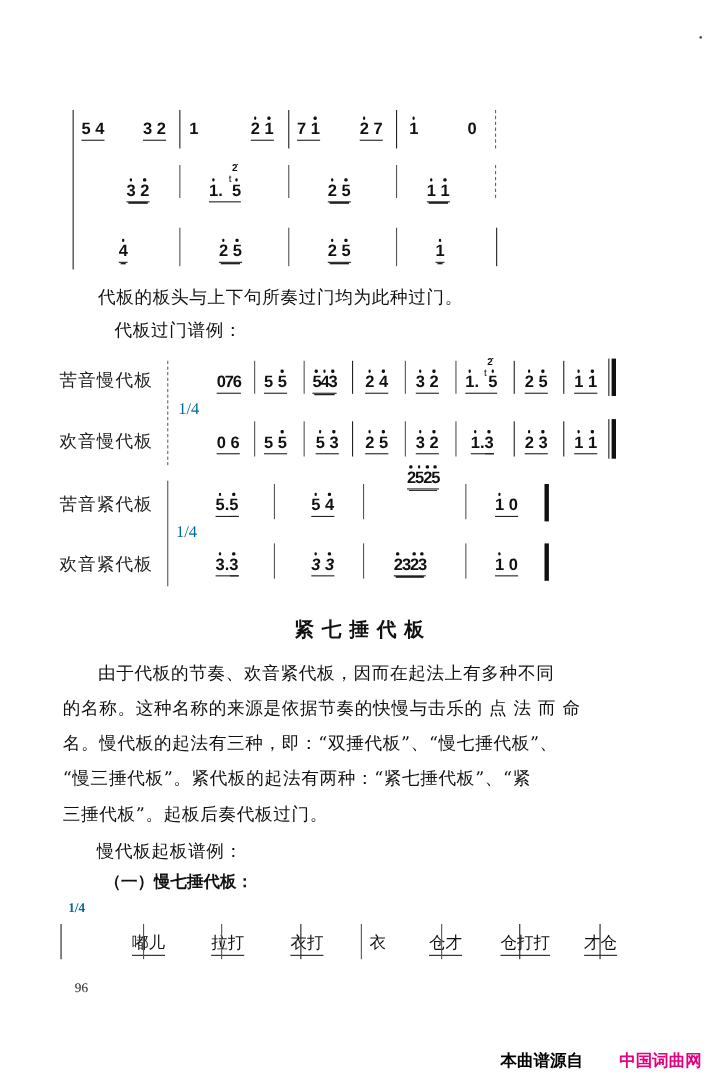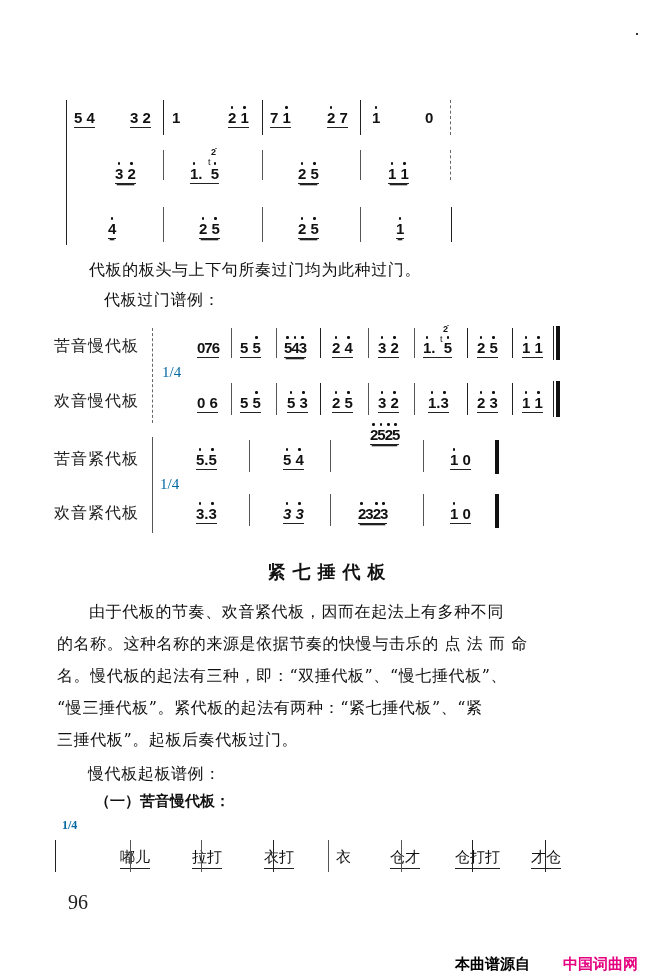--- a/index.html
+++ b/index.html
@@ -57,21 +57,21 @@
       position: absolute; left: 95px; top: 792px;
       font-family: "DejaVu Sans", sans-serif; font-weight: bold; font-size: 15px; color: #111;
     }
 
     .perc {
       position: absolute; top: 848px; font-size: 15px;
       font-family: "DejaVu Serif", "Liberation Serif", serif; color: #111; text-align: center; margin-left: 44px;
     }
     .perc.u { border-bottom: 1.2px solid #222; padding-bottom: 1px; }
 
-    .page-num { position: absolute; left: 68px; top: 891px; font-family: "Liberation Serif", serif; font-size: 20px; color: #222; }
+    .page-num { position: absolute; left: 68px; top: 891px; font-family: "Liberation Serif", serif; font-size: 12px; color: #222; }
 
     .watermark { position: absolute; top: 955px; font-family: "DejaVu Sans", sans-serif; font-weight: bold; font-size: 15px; }
   </style>
 </head>
 <body>
 
 <div class="abs stray-dot" style="left:636px;top:33px;"></div>
 
 <div>
 
@@ -185,21 +185,21 @@
 
 <div class="heading">紧七捶代板</div>
 
 <div class="para" style="top:596px;text-indent:32px;">由于代板的节奏、欢音紧代板，因而在起法上有多种不同</div>
 <div class="para" style="top:628px;">的名称。这种名称的来源是依据节奏的快慢与击乐的 点 法 而 命</div>
 <div class="para" style="top:660px;">名。慢代板的起法有三种，即：“双捶代板”、“慢七捶代板”、</div>
 <div class="para" style="top:692px;">“慢三捶代板”。紧代板的起法有两种：“紧七捶代板”、“紧</div>
 <div class="para" style="top:724px;">三捶代板”。起板后奏代板过门。</div>
 <div class="para" style="top:758px;left:88px;">慢代板起板谱例：</div>
 
-<div class="subhead">（一）苦音慢代板：</div>
+<div class="subhead">（一）慢七捶代板：</div>
 
 <div>
   <div class="timesig" style="left:62px;top:818px;font-size:12px;font-weight:bold;">1/4</div>
   <div class="bar" style="left:55px;top:840px;height:32px;"></div>
   <div class="perc u" style="left:76px;">嘟儿</div>
   <div class="bar thin" style="left:130px;top:840px;height:32px;"></div>
   <div class="perc u" style="left:148px;">拉打</div>
   <div class="bar thin" style="left:201px;top:840px;height:32px;"></div>
   <div class="perc u" style="left:220px;">衣打</div>
   <div class="bar" style="left:273px;top:840px;height:32px;"></div>

